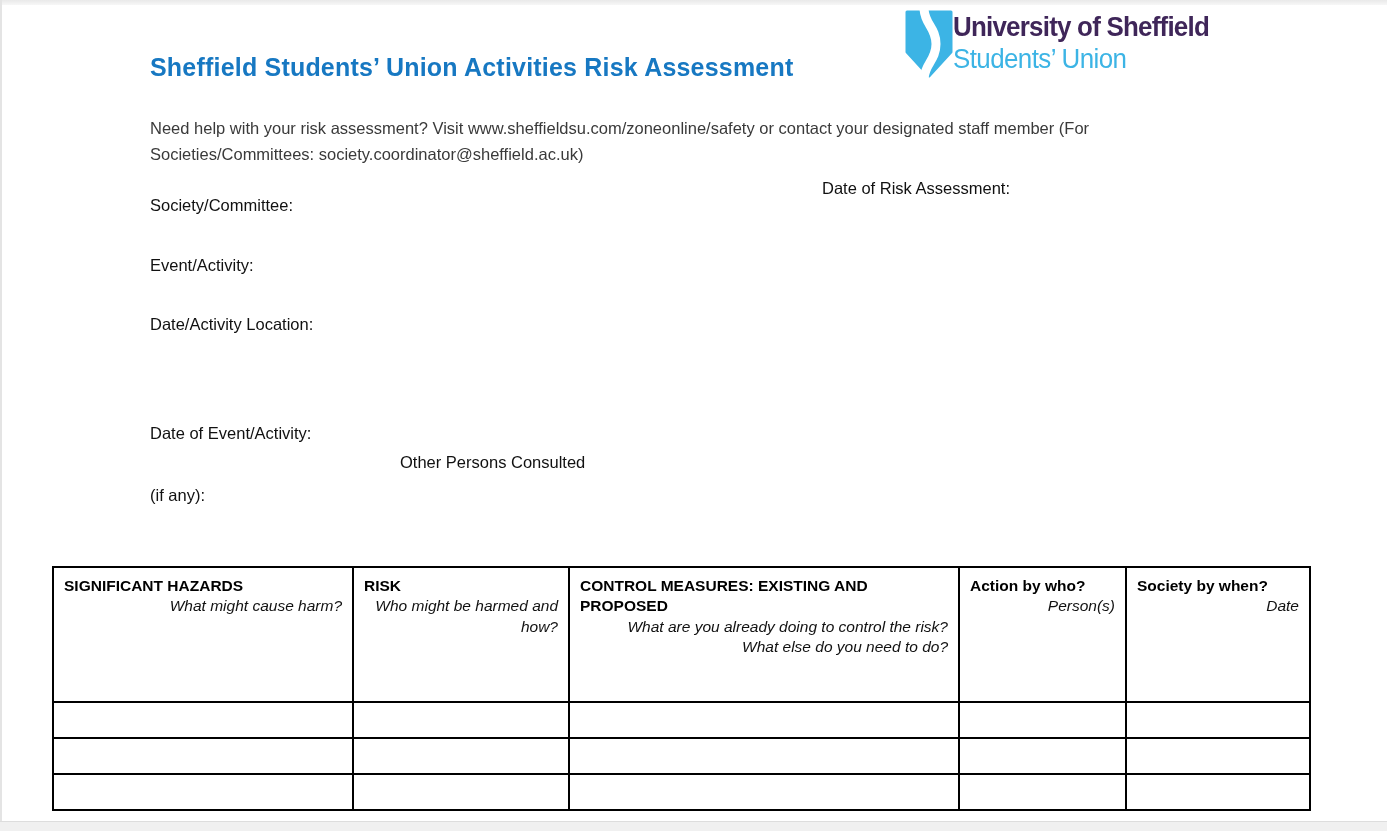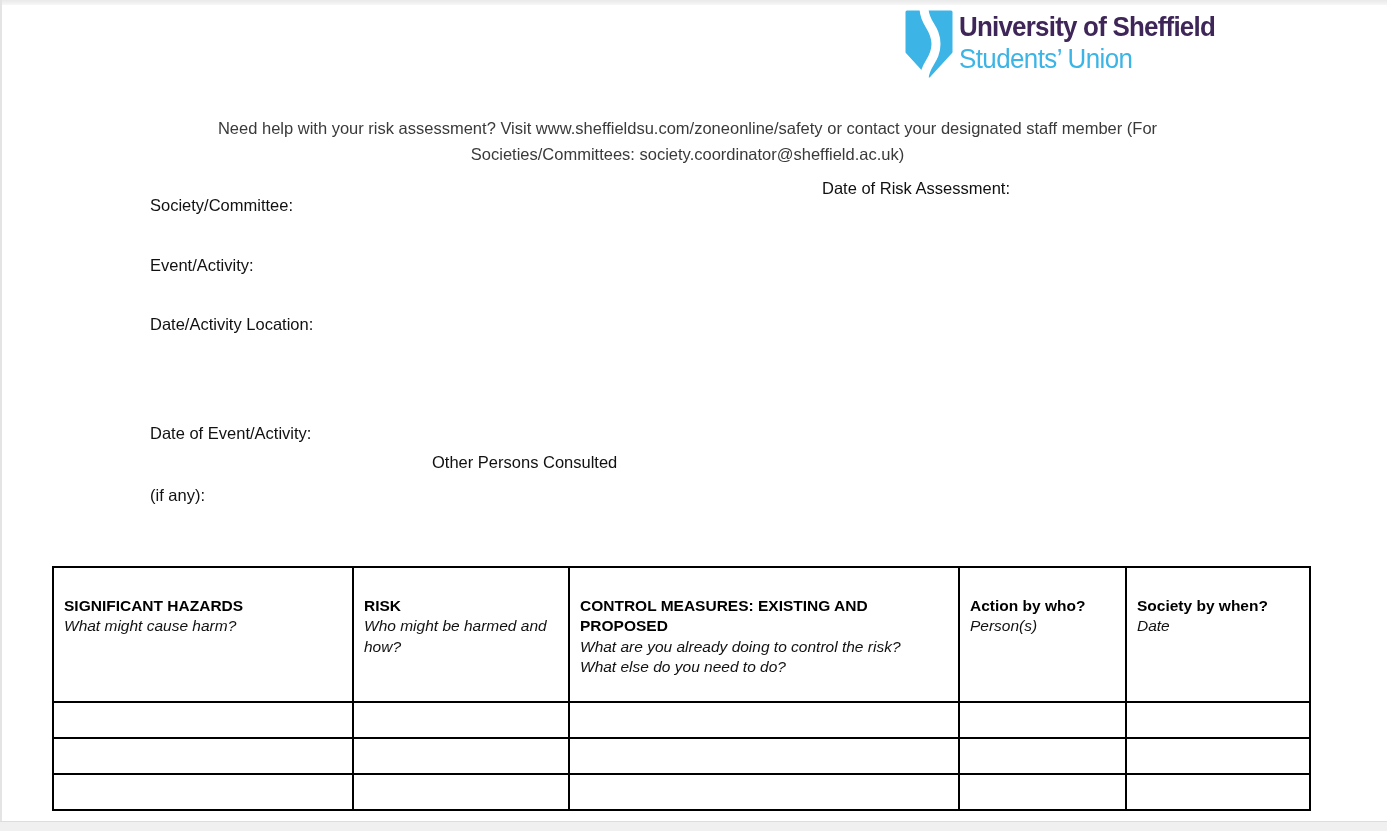--- a/index.html
+++ b/index.html
@@ -27,66 +27,67 @@
     position: absolute; left: 0; top: 821px; width: 100%; height: 10px;
     background: #f0f0f0; border-top: 1px solid #dddddd;
   }
   .doc-title {
     position: absolute; left: 150px; top: 53px;
     font-size: 25px; font-weight: bold; color: #1778c2;
     letter-spacing: 0.2px; white-space: nowrap;
   }
   .logo {
     position: absolute; left: 905px; top: 10px;
-    display: flex; align-items: flex-start; gap: 6px;
+    display: flex; align-items: flex-start; gap: 0;
   }
   .logo-shield { width: 48px; height: 68px; display: block; }
   .logo-text { display: flex; flex-direction: column; margin-top: 2px; }
   .logo-line1 {
     font-size: 27px; font-weight: 600; color: #3f2659;
     letter-spacing: -0.8px; line-height: 1.18; white-space: nowrap;
     transform: scaleX(0.96); transform-origin: left;
   }
   .logo-line2 {
     font-size: 27px; font-weight: 500; color: #3cb4e5;
     letter-spacing: -0.6px; line-height: 1.12; white-space: nowrap;
     transform: scaleX(0.96); transform-origin: left;
   }
   .help-text {
     position: absolute; left: 150px; top: 115px; width: 1075px;
-    font-size: 16.5px; line-height: 1.6; color: #3a3a3a; text-align: center;
+    font-size: 16.5px; line-height: 1.6; color: #3a3a3a;
   }
   .field-label {
     position: absolute; font-size: 16.5px; font-weight: normal; color: #111;
     white-space: nowrap;
   }
   table.hazards {
     position: absolute; left: 52px; top: 566px;
     border-collapse: collapse; table-layout: fixed;
     width: 1257px;
   }
   table.hazards td, table.hazards th {
     border: 2px solid #000;
     vertical-align: top; text-align: left;
     padding: 8px 10px;
     font-size: 15.5px; line-height: 1.32;
   }
-  th .col-header { font-weight: bold; color: #000; margin-top: 20px; }
-  th .col-sub { font-weight: normal; font-style: italic; color: #111; }
+  th .col-header { font-weight: bold; color: #000; }
+  th .col-sub { font-weight: normal; font-style: italic; color: #111; text-align: right; }
   tr.header-row th { height: 135px; }
   tr.body-row td { height: 36px; }
   tr.body-row:first-of-type td { height: 37px; }
 </style>
 </head>
 <body>
 
 <div class="canvas">
   <div class="edge-top"></div>
   <div class="edge-left"></div>
 
+  <div class="doc-title">Sheffield Students’ Union Activities Risk Assessment</div>
 
   <div class="logo">
     <svg class="logo-shield" viewBox="0 0 48 68" xmlns="http://www.w3.org/2000/svg">
       <path d="M2 2 H46 V42 L24 66 L2 42 Z" fill="#3cb4e5" stroke="#3cb4e5" stroke-width="3" stroke-linejoin="round"></path>
       <path d="M19 -2 C19 14 31 17 31 34 C31 51 19 54 19 70" fill="none" stroke="#ffffff" stroke-width="9"></path>
     </svg>
     <div class="logo-text">
       <span class="logo-line1">University of Sheffield</span>
       <span class="logo-line2">Students’ Union</span>
     </div>
@@ -94,21 +95,21 @@
 
   <div class="help-text">Need help with your risk assessment? Visit www.sheffieldsu.com/zoneonline/safety or contact your designated staff member (For Societies/Committees: society.coordinator@sheffield.ac.uk)</div>
 
   <div class="field-label" style="left:150px; top:196px;">Society/Committee:</div>
   <div class="field-label" style="left:150px; top:256px;">Event/Activity:</div>
   <div class="field-label" style="left:150px; top:315px;">Date/Activity Location:</div>
 
   <div class="field-label" style="left:822px; top:179px;">Date of Risk Assessment:</div>
 
   <div class="field-label" style="left:150px; top:424px;">Date of Event/Activity:</div>
-  <div class="field-label" style="left:400px; top:453px;margin-left:32px;">Other Persons Consulted</div>
+  <div class="field-label" style="left:400px; top:453px;">Other Persons Consulted</div>
   <div class="field-label" style="left:150px; top:486px;">(if any):</div>
 
   <table class="hazards">
     <colgroup>
       <col style="width:300px">
       <col style="width:216px">
       <col style="width:390px">
       <col style="width:167px">
       <col style="width:184px">
     </colgroup>

